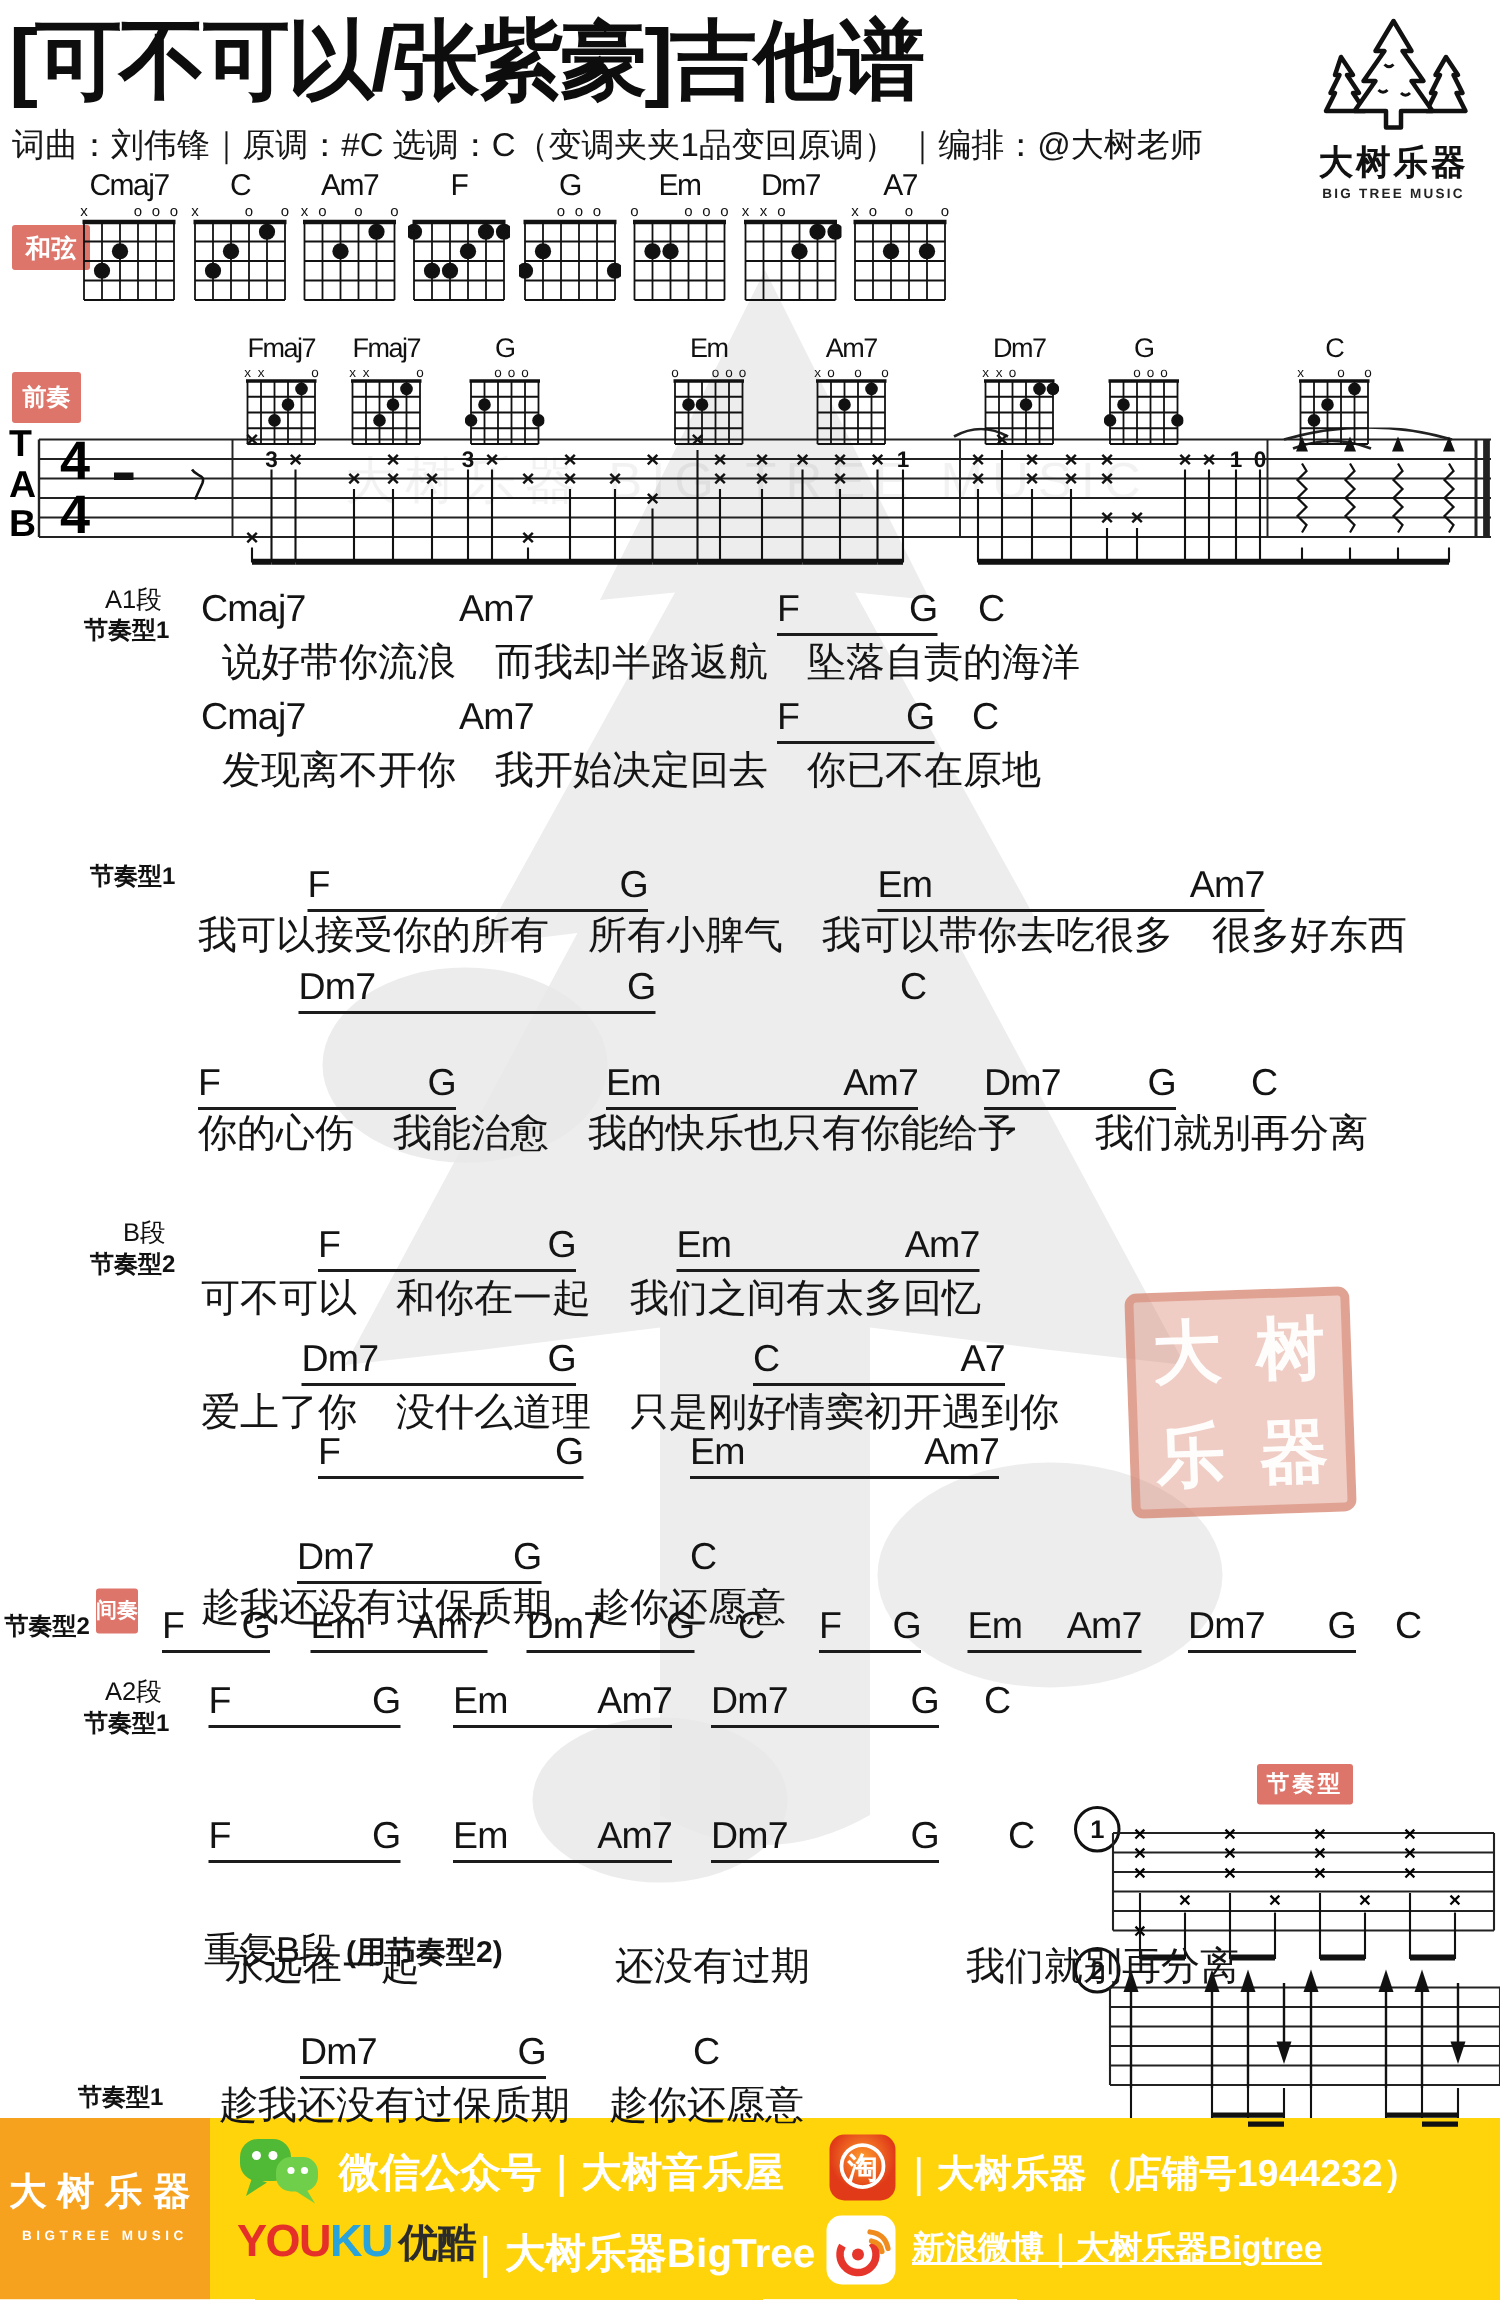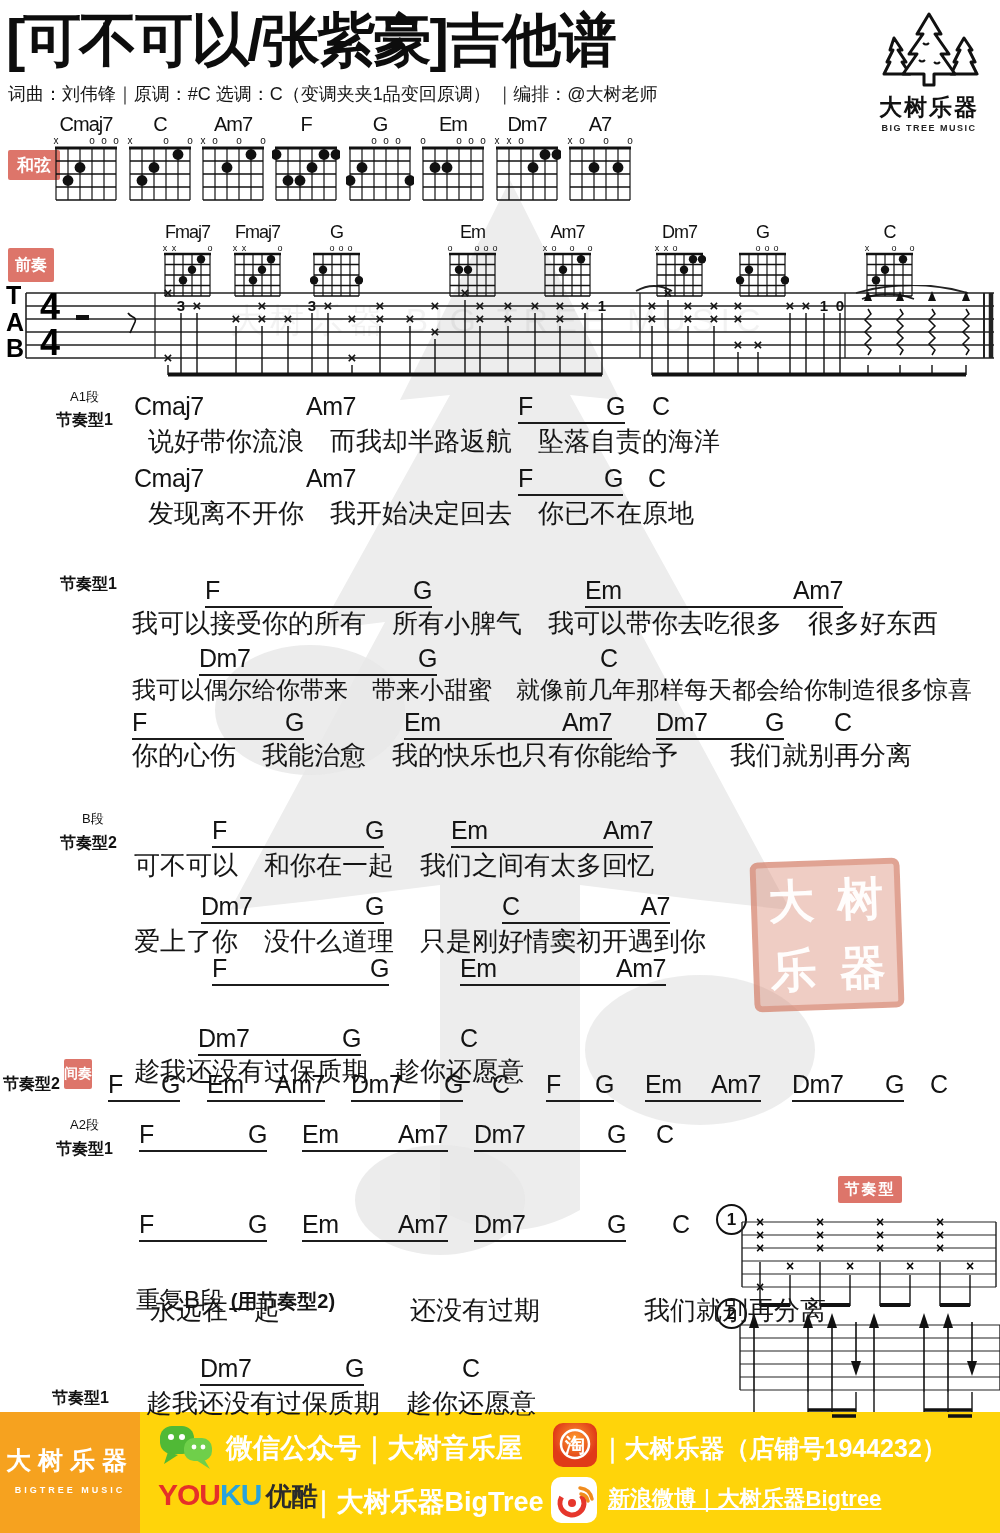--- a/index.html
+++ b/index.html
@@ -1,37 +1,37 @@
 <!DOCTYPE html>
 <html><head>
 <meta charset="utf-8">
 <style>
   html,body{margin:0;padding:0;background:#fff;font-family:"Liberation Sans","DejaVu Sans",sans-serif;color:#111;}
   #page{position:relative;width:1000px;height:1533px;background:#fff;overflow:hidden;}
   .abs{position:absolute;}
   
   .title{position:absolute;left:6px;top:2px;font-size:58px;font-weight:900;letter-spacing:-2px;color:#0d0d0d;white-space:nowrap;}
-  .credits{position:absolute;left:8px;top:82px;font-size:18px;font-weight:500;color:#161616;white-space:nowrap;}
+  .credits{position:absolute;left:8px;top:82px;font-size:22px;font-weight:500;color:#161616;white-space:nowrap;}
   .logo{position:absolute;left:862px;top:10px;width:134px;text-align:center;}
   .logo .cn{font-size:23px;font-weight:900;letter-spacing:2px;margin-top:-2px;}
   .logo .en{font-size:9px;font-weight:700;letter-spacing:1.5px;color:#222;}
   
   .badge{position:absolute;background:#dd756a;color:#fff;border-radius:2px;display:flex;align-items:center;justify-content:center;font-weight:700;}
   
   .cslot{position:absolute;text-align:center;}
   .cname{font-size:20px;letter-spacing:-1px;color:#111;line-height:20px;margin-bottom:1px;white-space:nowrap;}
   .cname.sm{font-size:18px;}
   
   .cgroup{position:absolute;height:34px;}
   .cgroup.ul{border-bottom:2.2px solid #1c1c1c;}
   .cs{position:absolute;bottom:1px;font-size:25px;letter-spacing:-0.5px;white-space:nowrap;color:#141414;}
   .cs.first,.cs.one{left:0;}
   .cs.last{right:0;}
   .lyric{position:absolute;font-size:26px;color:#151515;white-space:pre;font-weight:500;}
-  .sec{position:absolute;font-size:13px;color:#111;}
+  .sec{position:absolute;font-size:17px;color:#111;}
   .secb{position:absolute;font-size:16px;font-weight:700;color:#111;}
   .repeat{position:absolute;left:136px;top:1284px;font-size:24px;color:#141414;}
   .repeat b{font-size:20px;}
   
   .circnum{position:absolute;width:27px;height:27px;border:2.5px solid #111;border-radius:50%;display:flex;align-items:center;justify-content:center;font-size:17px;font-weight:700;background:#fff;}
   
   .stamp{position:absolute;left:752px;top:860px;width:138px;height:138px;transform:rotate(-2deg);
     background:rgba(214,130,108,0.40);border:6px solid rgba(214,130,108,0.55);border-radius:8px;
     display:grid;grid-template-columns:1fr 1fr;grid-template-rows:1fr 1fr;z-index:1;}
   .stamp span{display:flex;align-items:center;justify-content:center;font-size:46px;font-weight:700;color:rgba(255,255,255,0.95);}
@@ -712,21 +712,20 @@
       <span class="cs last">Am7</span>
     </div>
     <div class="lyric" style="left: 132px; top: 606px; z-index: 2;">我可以接受你的所有　所有小脾气　我可以带你去吃很多　很多好东西</div>
     <div class="cgroup ul" style="left: 199px; top: 640px; width: 238px; z-index: 2;">
       <span class="cs first">Dm7</span>
       <span class="cs last">G</span>
     </div>
     <div class="cgroup" style="left: 600px; top: 640px; width: 84px; z-index: 2;">
       <span class="cs one">C</span>
     </div>
-    <div class="lyric" style="left: 132px; top: 674px; z-index: 2; font-size: 24px;">我可以偶尔给你带来　带来小甜蜜　就像前几年那样每天都会给你制造很多惊喜</div>
     <div class="cgroup ul" style="left: 132px; top: 704px; width: 172px; z-index: 2;">
       <span class="cs first">F</span>
       <span class="cs last">G</span>
     </div>
     <div class="cgroup ul" style="left: 404px; top: 704px; width: 208px; z-index: 2;">
       <span class="cs first">Em</span>
       <span class="cs last">Am7</span>
     </div>
     <div class="cgroup ul" style="left: 656px; top: 704px; width: 128px; z-index: 2;">
       <span class="cs first">Dm7</span>

